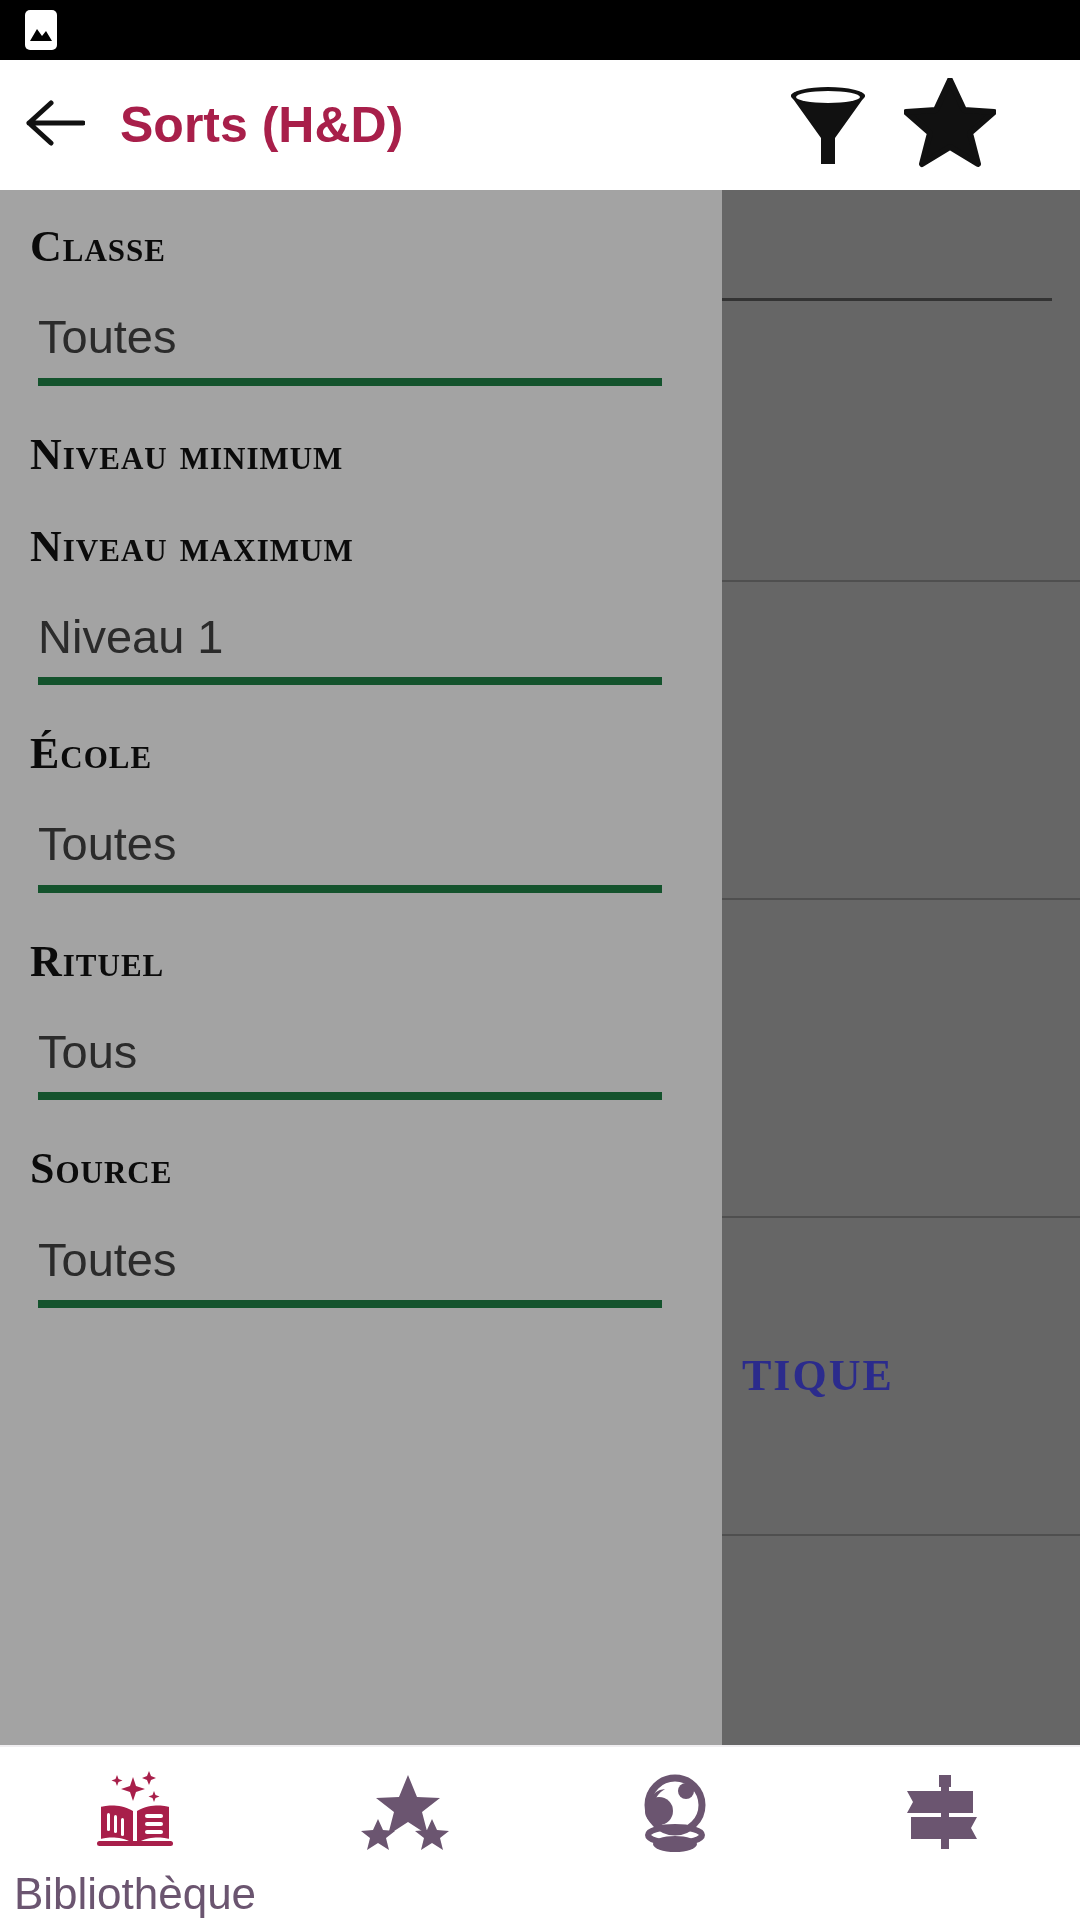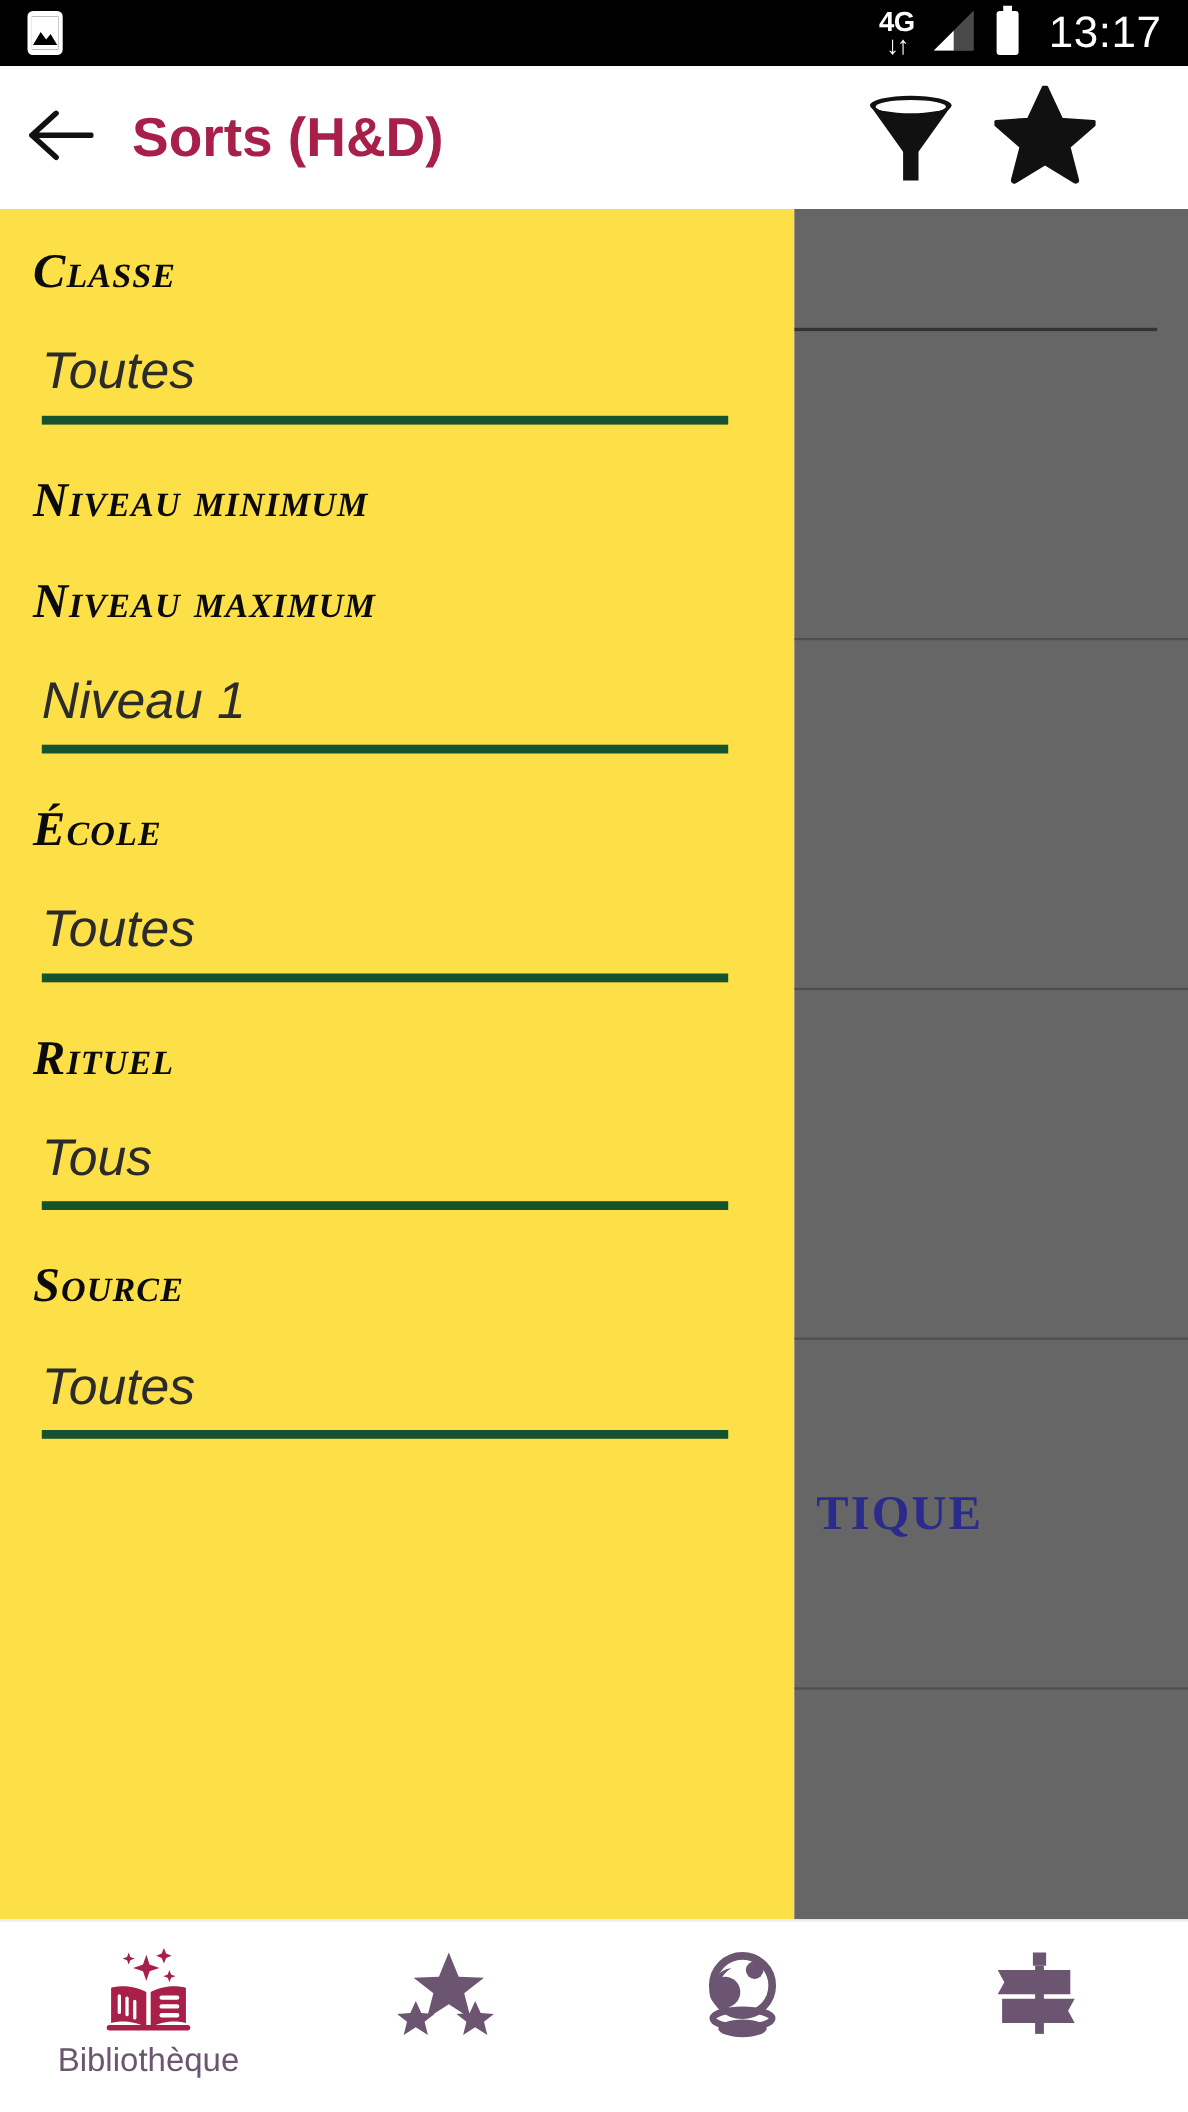--- a/index.html
+++ b/index.html
@@ -61,21 +61,21 @@
   .scrim-school {
     position:absolute; left:20px; top:1160px;
     font-family:"Liberation Serif", serif;
     font-size:44px; font-weight:700; color:#2b2b8c;
     letter-spacing:2px; white-space:nowrap;
   }
 
   
   .panel {
     position:absolute; left:0; top:190px; width:722px; height:1555px;
-    background:#fde047; padding:34px 30px 0 30px;font-style:italic;
+    background:#a3a3a3; padding:34px 30px 0 30px;
   }
   .field { margin-bottom:18px; }
   .field-label {
     font-family:"Liberation Serif", serif;
     font-weight:700; color:#0b0b0b;
     font-size:44px; font-variant:small-caps; text-transform:lowercase;
     letter-spacing:1px; line-height:1.05;
   }
   .field-label::first-letter { text-transform:uppercase; }
   .field-value-wrap {
@@ -93,61 +93,40 @@
     position:absolute; left:0; bottom:0; width:1080px; height:175px;
     background:#ffffff; border-top:2px solid #f0eef1;
     display:flex; align-items:flex-start;
   }
   .nav-item {
     flex:1; height:175px; display:flex; flex-direction:column;
     align-items:center; justify-content:flex-start; padding-top:22px;
     cursor:pointer;
   }
   .nav-label {
-    margin-top:4px; font-size:30px; color:#6b5570;
+    margin-top:16px; font-size:44px; color:#6b5570;
     font-family:"Liberation Sans", sans-serif; white-space:nowrap;
   }
   .nav-icon { width:92px; height:84px; display:block; }
 </style>
 </head>
 <body>
 
 <div id="screen">
 
   <div class="statusbar">
     <div class="sb-left">
       <span class="photo-icon">
         <svg viewBox="0 0 34 42" width="34" height="42">
           <rect x="1" y="1" width="32" height="40" rx="5" fill="#ffffff"></rect>
           <rect x="5" y="6" width="24" height="30" fill="#000000"></rect>
           <rect x="5" y="6" width="24" height="30" fill="#ffffff"></rect>
           <path d="M6 32 L13 20 L18 27 L22 22 L28 32 Z" fill="#000000"></path>
         </svg>
       </span>
-    </div>
-    <div class="sb-right">
-      <span class="net-4g">
-        <span class="lbl">4G</span>
-        <span class="arrows">↓↑</span>
-      </span>
-      <span>
-        <svg viewBox="0 0 44 44" width="44" height="44">
-          <path d="M4 40 L40 4 L40 40 Z" fill="#ffffff" opacity="0.35"></path>
-          <path d="M22 22 L40 4 L40 40 L22 40 Z" fill="#ffffff" opacity="0.0"></path>
-          <path d="M4 40 L40 4 L40 40 Z" fill="#4a4a4a"></path>
-          <path d="M4 40 L22 22 L22 40 Z" fill="#ffffff"></path>
-        </svg>
-      </span>
-      <span>
-        <svg viewBox="0 0 26 46" width="26" height="46">
-          <rect x="9" y="0" width="8" height="5" fill="#ffffff"></rect>
-          <rect x="3" y="5" width="20" height="40" rx="3" fill="#ffffff"></rect>
-        </svg>
-      </span>
-      <span class="sb-time">13:17</span>
     </div>
   </div>
 
   <div class="appbar">
     <div class="back-btn">
       <span>
         <svg viewBox="0 0 60 52" width="60" height="52">
           <path d="M4 26 L26 6 M4 26 L26 46 M4 26 L58 26" stroke="#111" stroke-width="5" fill="none" stroke-linecap="round" stroke-linejoin="round"></path>
         </svg>
       </span>

